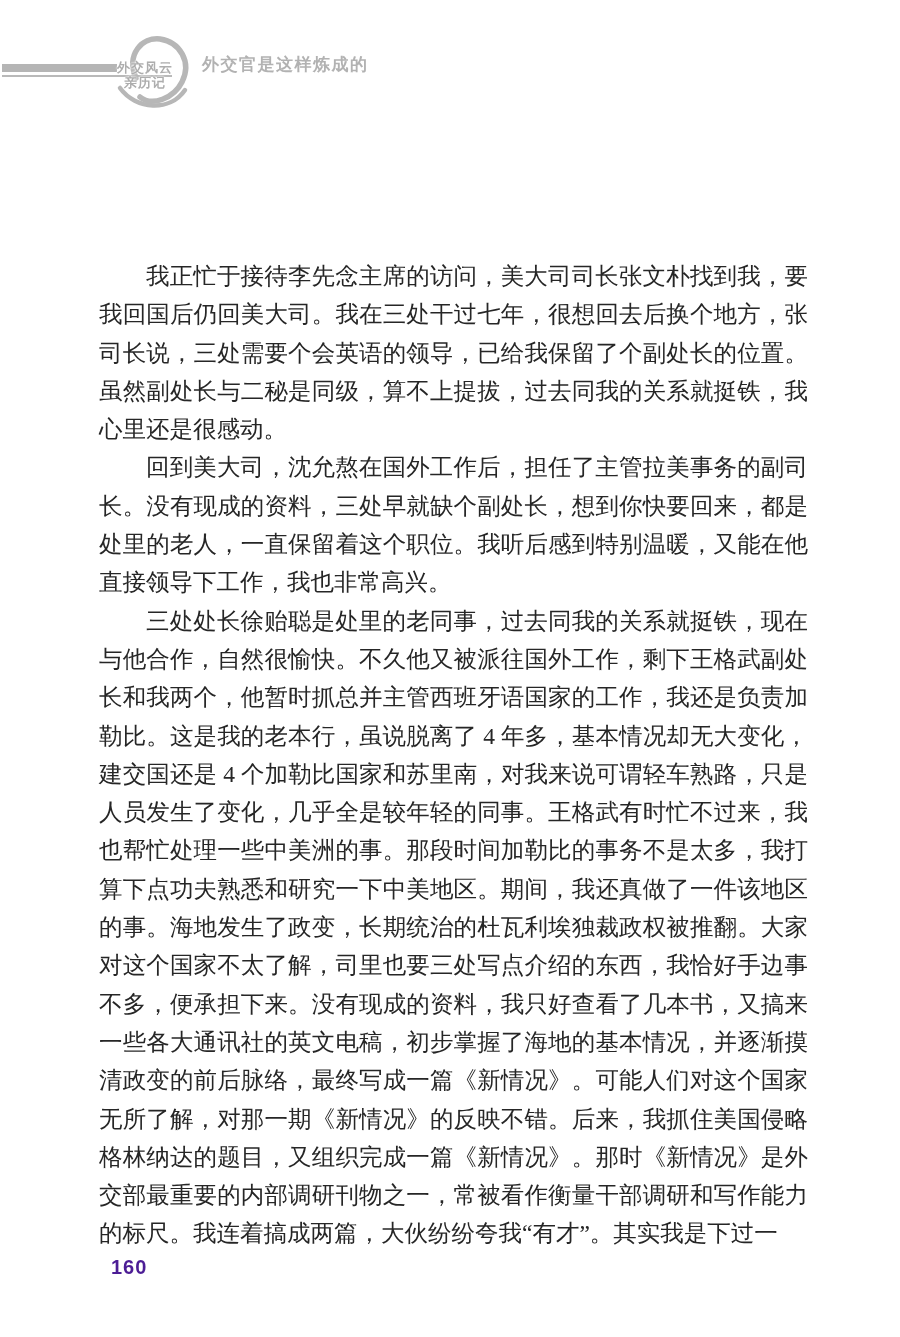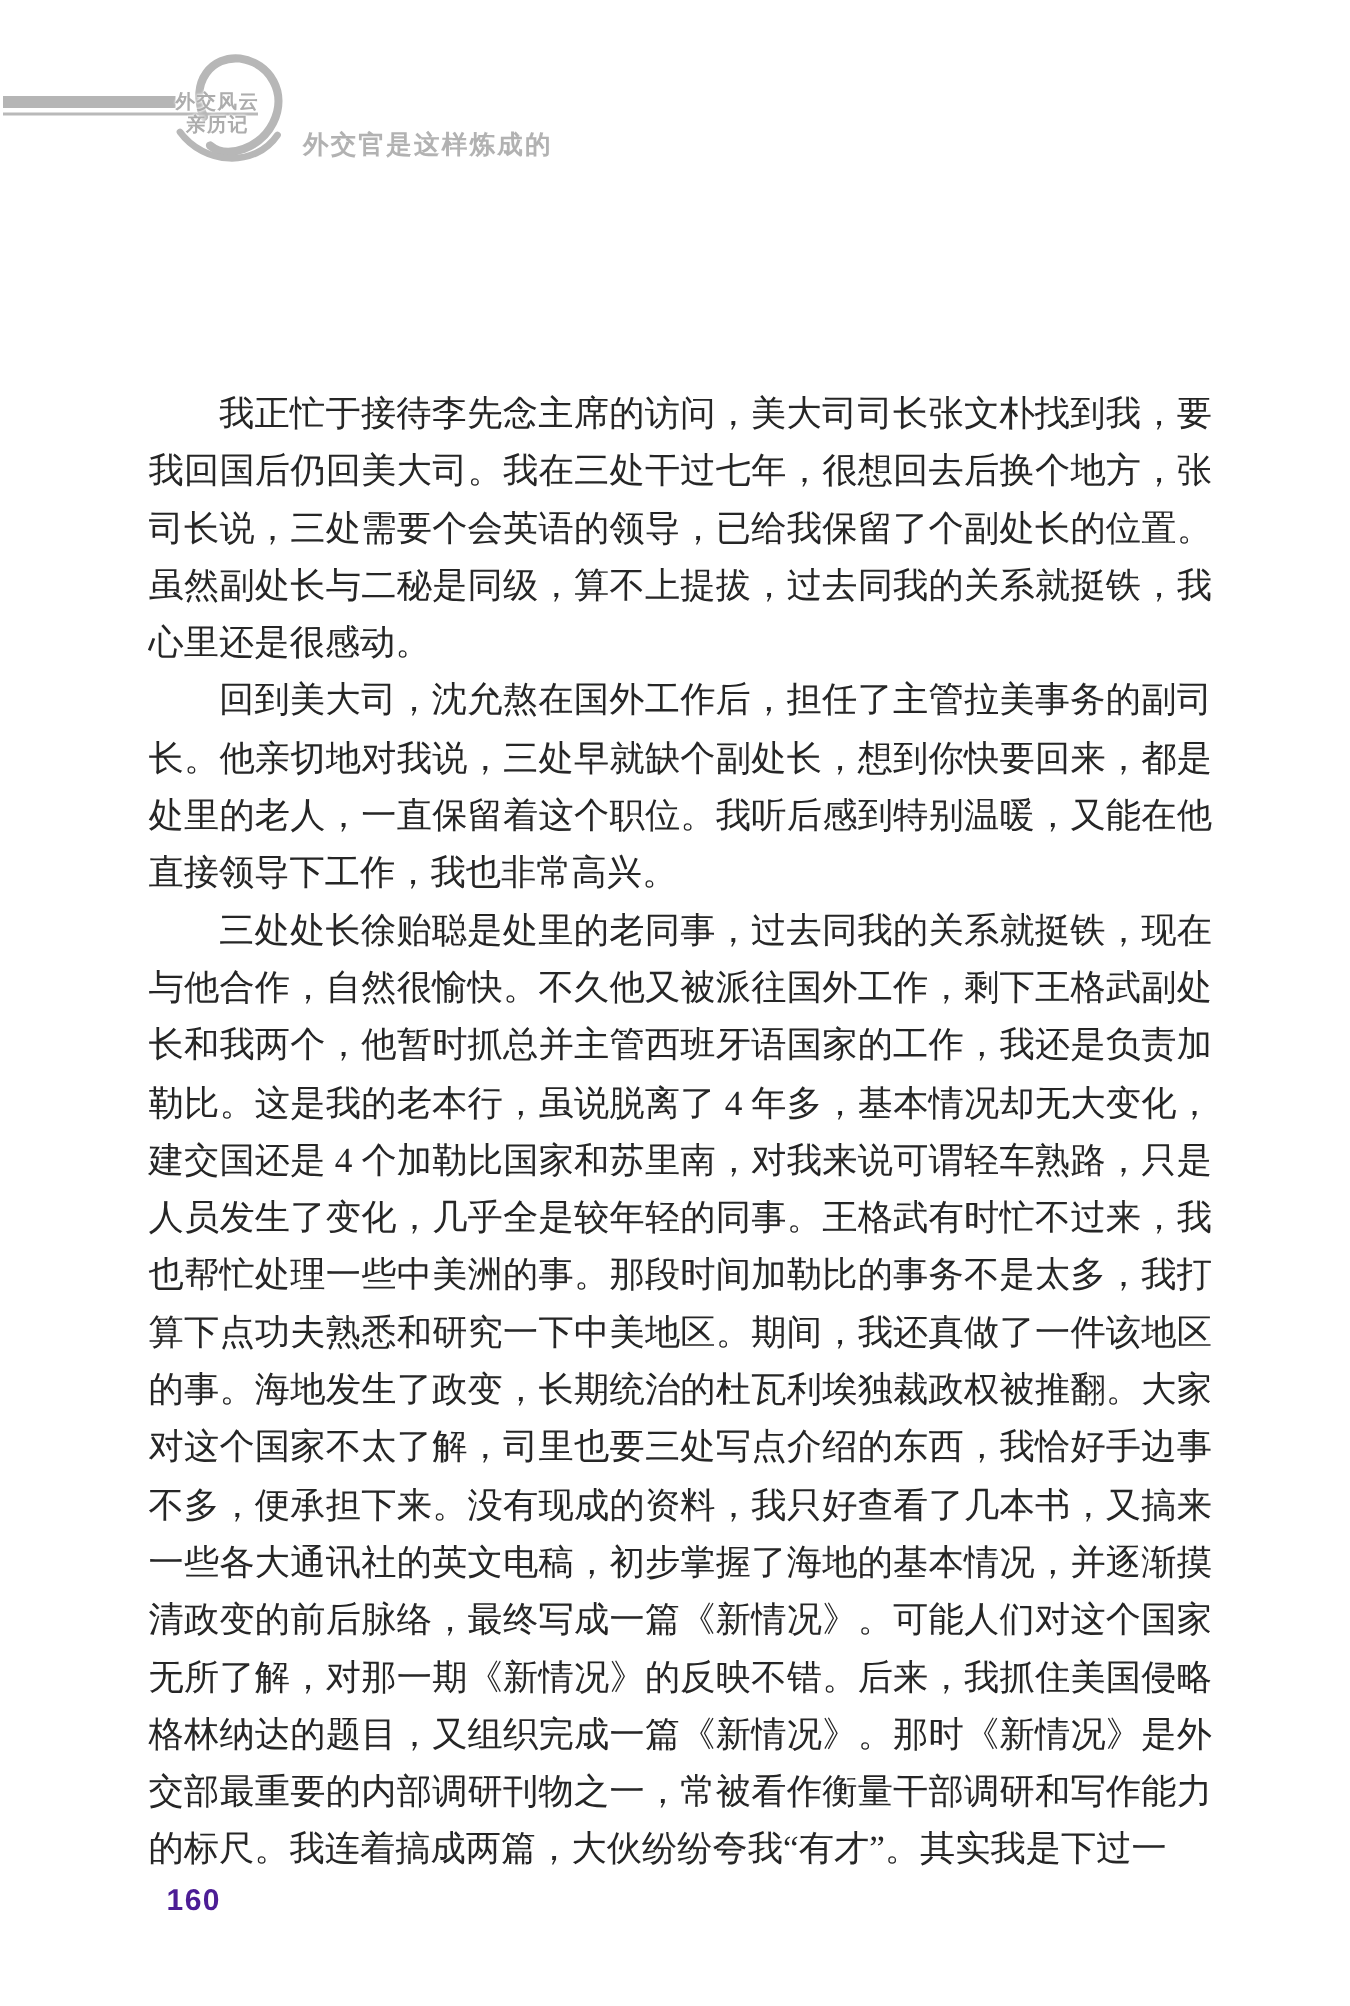--- a/index.html
+++ b/index.html
@@ -47,21 +47,20 @@
   }
   .book-title {
     position: absolute;
     left: 200px; top: 53px;
     font-family: "Liberation Sans", sans-serif;
     font-weight: bold;
     font-size: 17px;
     letter-spacing: 1.5px;
     color: #b2b2b2;
     white-space: nowrap;
-    margin-top: 32px;
   }
 
   
   .chapter-title {
     position: absolute;
     left: 0; top: 130px;
     width: 100%;
     text-align: center;
     font-family: "Liberation Sans", sans-serif;
     font-weight: 900;
@@ -118,19 +117,19 @@
       <div>外交风云</div>
       <div>亲历记</div>
     </div>
 
     <div class="book-title">外交官是这样炼成的</div>
   </div>
 
 
   <main class="body-text">
     <p>我正忙于接待李先念主席的访问，美大司司长张文朴找到我，要我回国后仍回美大司。我在三处干过七年，很想回去后换个地方，张司长说，三处需要个会英语的领导，已给我保留了个副处长的位置。虽然副处长与二秘是同级，算不上提拔，过去同我的关系就挺铁，我心里还是很感动。</p>
-    <p>回到美大司，沈允熬在国外工作后，担任了主管拉美事务的副司长。他亲切地对我说，三处早就缺个副处长，想到你快要回来，都是处里的老人，一直保留着这个职位。我听后感到特别温暖，又能在他直接领导下工作，我也非常高兴。</p>
+    <p>回到美大司，沈允熬在国外工作后，担任了主管拉美事务的副司长。没有现成的资料，三处早就缺个副处长，想到你快要回来，都是处里的老人，一直保留着这个职位。我听后感到特别温暖，又能在他直接领导下工作，我也非常高兴。</p>
     <p>三处处长徐贻聪是处里的老同事，过去同我的关系就挺铁，现在与他合作，自然很愉快。不久他又被派往国外工作，剩下王格武副处长和我两个，他暂时抓总并主管西班牙语国家的工作，我还是负责加勒比。这是我的老本行，虽说脱离了 4 年多，基本情况却无大变化，建交国还是 4 个加勒比国家和苏里南，对我来说可谓轻车熟路，只是人员发生了变化，几乎全是较年轻的同事。王格武有时忙不过来，我也帮忙处理一些中美洲的事。那段时间加勒比的事务不是太多，我打算下点功夫熟悉和研究一下中美地区。期间，我还真做了一件该地区的事。海地发生了政变，长期统治的杜瓦利埃独裁政权被推翻。大家对这个国家不太了解，司里也要三处写点介绍的东西，我恰好手边事不多，便承担下来。没有现成的资料，我只好查看了几本书，又搞来一些各大通讯社的英文电稿，初步掌握了海地的基本情况，并逐渐摸清政变的前后脉络，最终写成一篇《新情况》。可能人们对这个国家无所了解，对那一期《新情况》的反映不错。后来，我抓住美国侵略格林纳达的题目，又组织完成一篇《新情况》。那时《新情况》是外交部最重要的内部调研刊物之一，常被看作衡量干部调研和写作能力的标尺。我连着搞成两篇，大伙纷纷夸我“有才”。其实我是下过一</p>
   </main>
 
   <div class="page-number">160</div>
 
 </div>
 
 </body></html>

